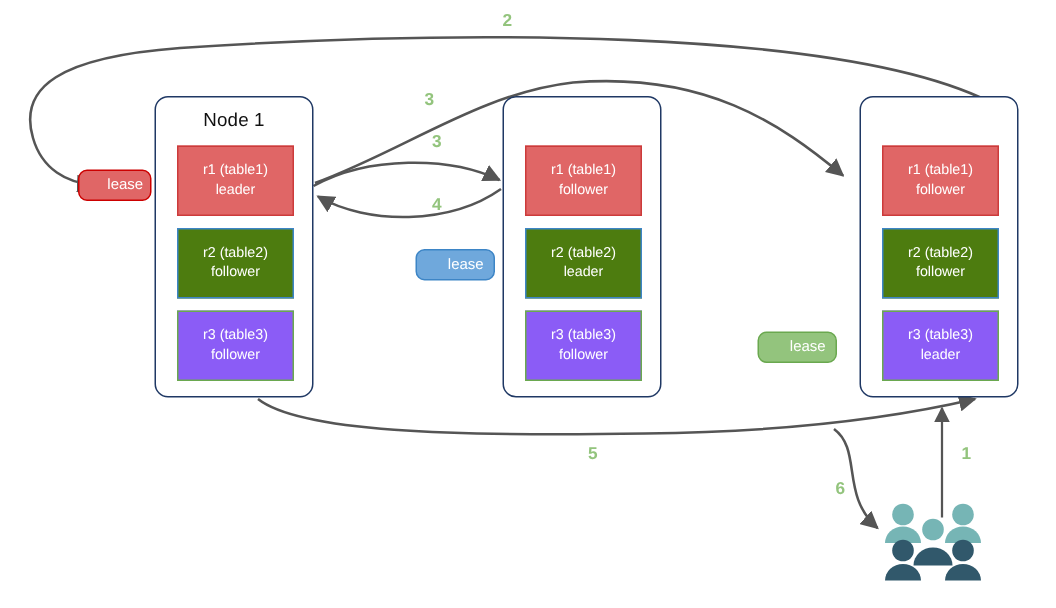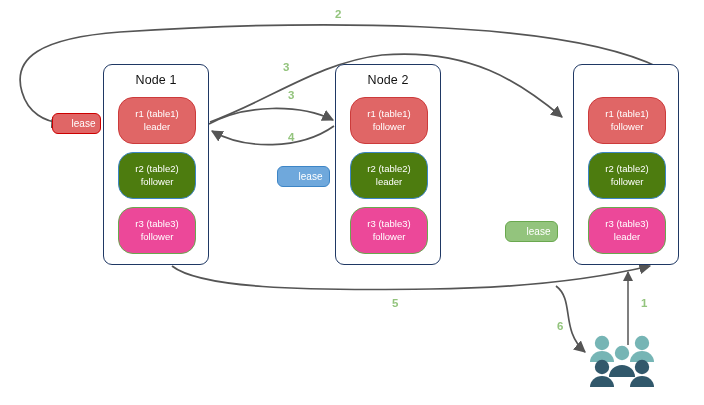--- a/index.html
+++ b/index.html
@@ -46,35 +46,35 @@
     color: #111111;
     letter-spacing: .1px;
   }
 
   
   .replica {
     position: absolute;
     left: 14px;
     width: 78px;
     height: 47px;
-    border-radius: 15px;
+    border-radius: 0;
     box-sizing: border-box;
     display: flex;
     flex-direction: column;
     align-items: center;
     justify-content: center;
     color: #ffffff;
     font-size: 9.5px;
     line-height: 12.5px;
     text-align: center;
   }
   .replica .l1, .replica .l2 { display: block; }
   .r-red   { background: #e06666; border: 1.3px solid #cc3b3b; }
   .r-blue  { background: #4d7c0f; border: 1.3px solid #3d85c6; }
-  .r-green { background: #ec4899; border: 1.3px solid #6aa84f; }
+  .r-green { background: #8b5cf6; border: 1.3px solid #6aa84f; }
 
   .slot1 { top: 32px; }
   .slot2 { top: 87px; }
   .slot3 { top: 142px; }
 
   
   .lease {
     position: absolute;
     border-radius: 6px;
     box-sizing: border-box;
@@ -145,21 +145,20 @@
       <span class="l1">r2 (table2)</span>
       <span class="l2">follower</span>
     </div>
     <div class="replica r-green slot3">
       <span class="l1">r3 (table3)</span>
       <span class="l2">follower</span>
     </div>
   </div>
 
   <div class="node-box" style="left:335px; top:64px; width:106px; height:201px;">
-    <div class="node-title">Node 2</div>
 
     <div class="replica r-red slot1">
       <span class="l1">r1 (table1)</span>
       <span class="l2">follower</span>
     </div>
     <div class="replica r-blue slot2">
       <span class="l1">r2 (table2)</span>
       <span class="l2">leader</span>
     </div>
     <div class="replica r-green slot3">

